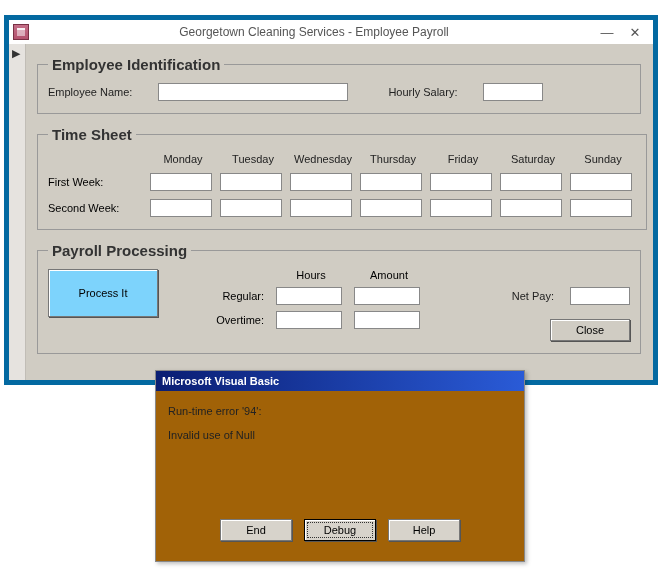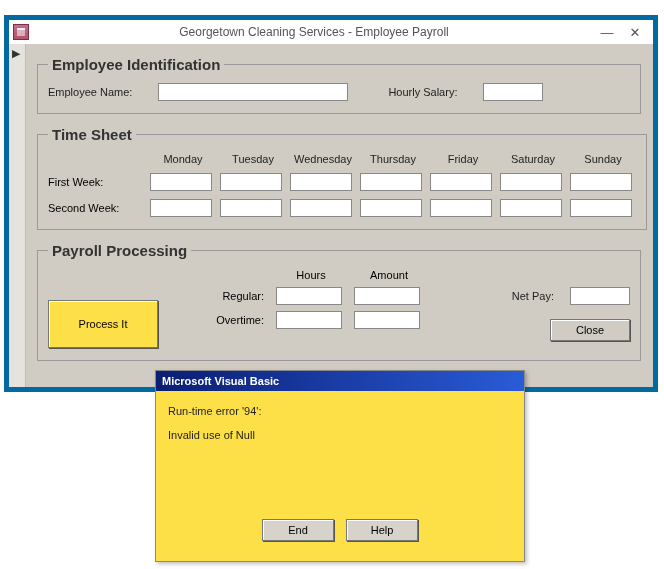--- a/index.html
+++ b/index.html
@@ -114,26 +114,25 @@
   .ts-grid .tbox { width: 62px; }
 
   
   .payroll {
     display:flex;
     align-items:flex-start;
   }
   .process-btn {
     width: 110px;
     height: 48px;
-    background:#fde047;
+    background:#7dd3fc;
     border:1px solid #777;
     box-shadow: 1px 1px 0 #fff inset, 1px 1px 0 #555;
     cursor:pointer;
     font-size:11px;
-    margin-top:31px;
   }
   .pgrid {
     display:grid;
     grid-template-columns: 70px 70px 70px;
     column-gap: 8px;
     row-gap: 6px;
     margin-left: 40px;
   }
   .pgrid .hd { text-align:center; }
   .pgrid .plbl { text-align:right; align-self:center; padding-right:4px;}
@@ -160,21 +159,21 @@
   }
 
   
   .vb-dialog {
     position:absolute;
     left: 155px;
     top: 370px;
     width: 370px;
     height: 192px;
     border:1px solid #888;
-    background:#fde047;
+    background:#a16207;
     box-shadow: 2px 2px 4px rgba(0,0,0,0.25);
     box-sizing:border-box;
   }
   .vb-title {
     height: 20px;
     background: linear-gradient(to right,#0a1e73,#2a5bd7);
     color:#fff;
     font-weight:bold;
     font-size:11px;
     display:flex;
@@ -314,15 +313,16 @@
 </div>
 
 <div class="vb-dialog">
   <div class="vb-title">Microsoft Visual Basic</div>
   <div class="vb-body">
     <p>Run-time error '94':</p>
     <p>Invalid use of Null</p>
   </div>
   <div class="vb-btns">
     <button class="vb-btn">End</button>
+    <button class="vb-btn default">Debug</button>
     <button class="vb-btn">Help</button>
   </div>
 </div>
 
 </body></html>

